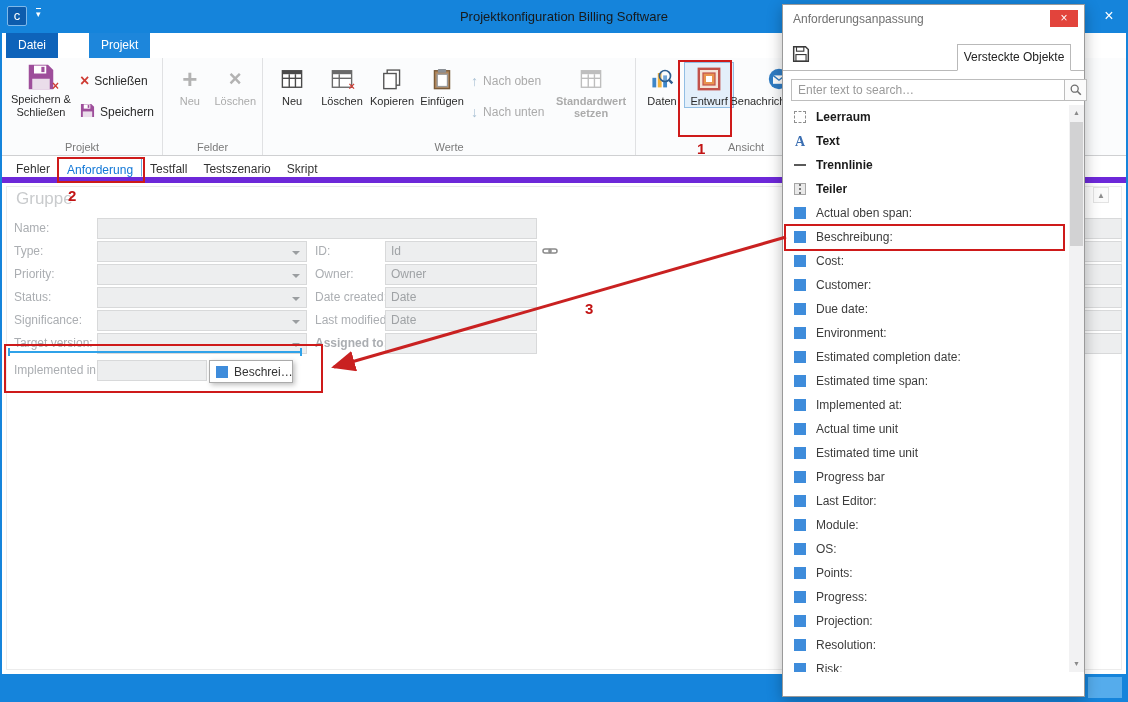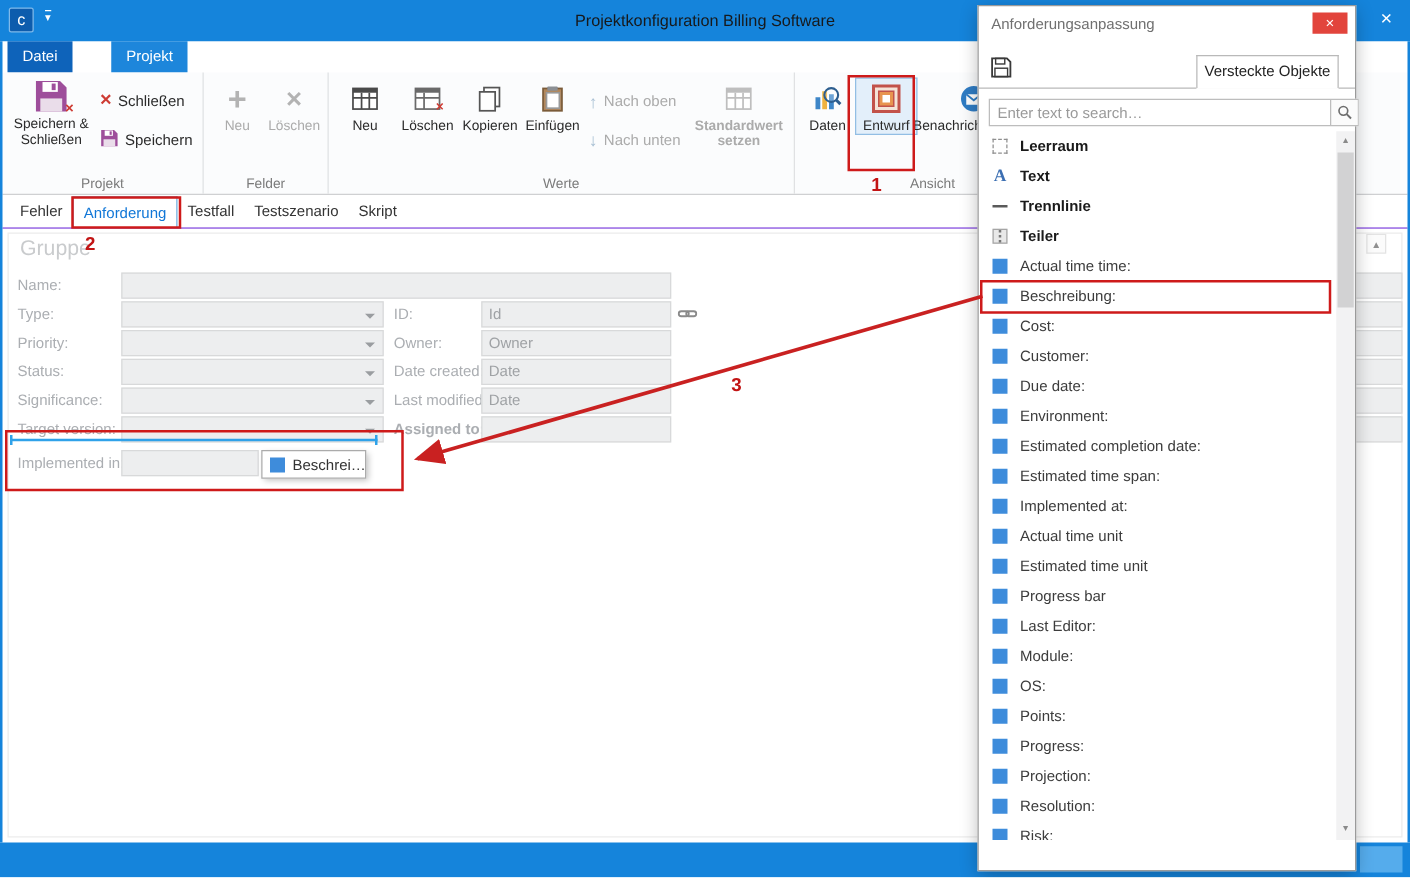--- a/index.html
+++ b/index.html
@@ -36,21 +36,21 @@
   .lbl.nowrap { white-space:nowrap; }
   .iconbox { height:26px; display:flex; align-items:center; justify-content:center; position:relative; }
   .ic-x-red { color:#CE3C34; font-weight:bold; font-size:16px; line-height:16px; }
   .ic-plus-gray { color:#B3B3B3; font-size:26px; line-height:24px; font-weight:bold; }
   .ic-x-gray { color:#B3B3B3; font-size:22px; line-height:24px; font-weight:bold; }
   .ic-arrow-dis { color:#A9C0D4; font-size:14px; line-height:14px; }
   .badge-x { position:absolute; right:-4px; bottom:-2px; color:#CE3C34; font-weight:bold; font-size:12px; line-height:12px; }
   .grid-x { position:absolute; right:-2px; bottom:0; color:#CE3C34; font-weight:bold; font-size:11px; line-height:11px; }
 
   
-  .doctabs { position:absolute; left:2px; top:157px; width:1124px; height:26px; background:#fff; border-bottom:1px solid #6d28d9; display:flex; padding-left:6px; }
+  .doctabs { position:absolute; left:2px; top:157px; width:1124px; height:26px; background:#fff; border-bottom:6px solid #6d28d9; display:flex; padding-left:6px; }
   .dtab { padding:0 8px; line-height:25px; font-size:12px; color:#333; }
   .dtab.active { color:#1177D7; border:1px solid #6FAEE0; border-bottom:1px solid #fff; }
 
   
   .formarea { position:absolute; left:2px; top:183px; width:1124px; height:491px; background:#FFFFFF; }
   .group-frame { position:absolute; left:4px; top:3px; right:4px; bottom:4px; border:1px solid #ECECEC; }
   .gheader { position:absolute; left:14px; top:6px; font-size:17px; color:#C9CBCD; }
   .flabel { position:absolute; font-size:12px; color:#ABAEB2; white-space:nowrap; }
   .finput { position:absolute; height:21px; background:#EDEEEF; border:1px solid #D8D9DA; font-size:12px; color:#9FA2A5; line-height:19px; padding:0 5px; }
   .fcombo::after { content:""; position:absolute; right:6px; top:9px; border:4px solid transparent; border-top-color:#9A9DA0; }
@@ -385,21 +385,21 @@
       <div class="fw-item bold">
           <span class="fw-icon">
             <span class="ic-split"></span>
           </span>
           <span class="fw-item-label">Teiler</span>
         </div>
       <div class="fw-item">
           <span class="fw-icon">
             <span class="ic-blue"></span>
           </span>
-          <span class="fw-item-label">Actual time time:</span>
+          <span class="fw-item-label">Actual oben span:</span>
         </div>
       <div class="fw-item">
           <span class="fw-icon">
             <span class="ic-blue"></span>
           </span>
           <span class="fw-item-label">Beschreibung:</span>
         </div>
       <div class="fw-item">
           <span class="fw-icon">
             <span class="ic-blue"></span>

